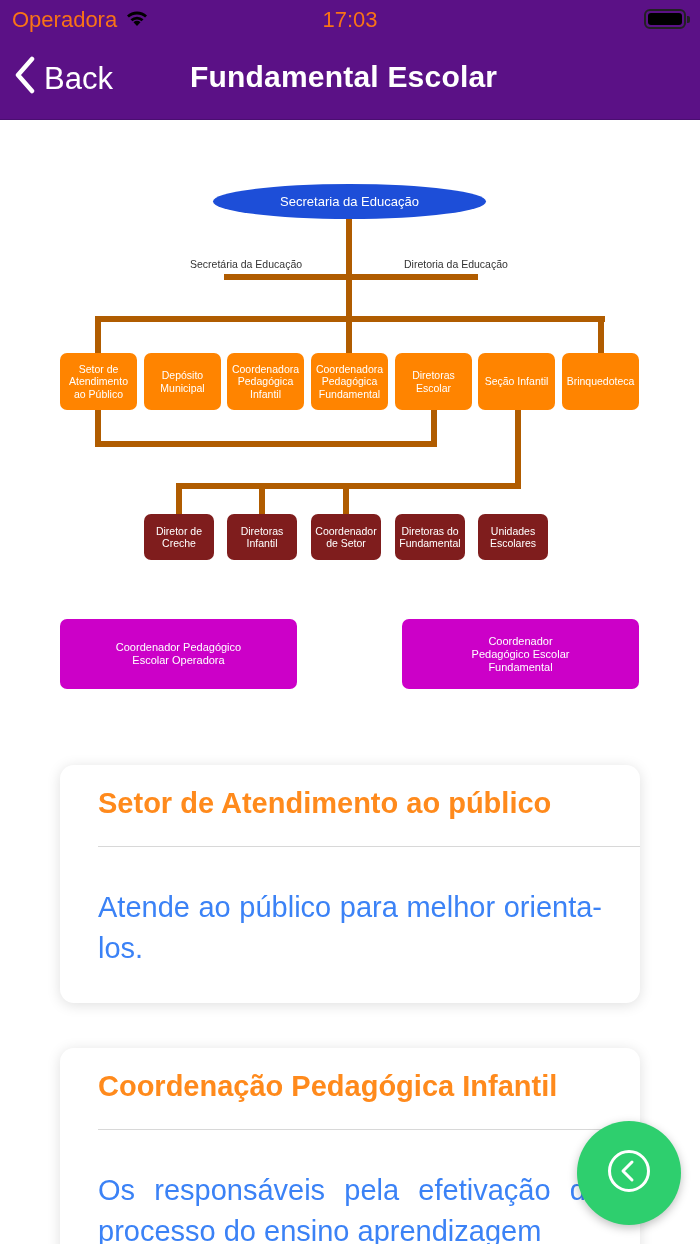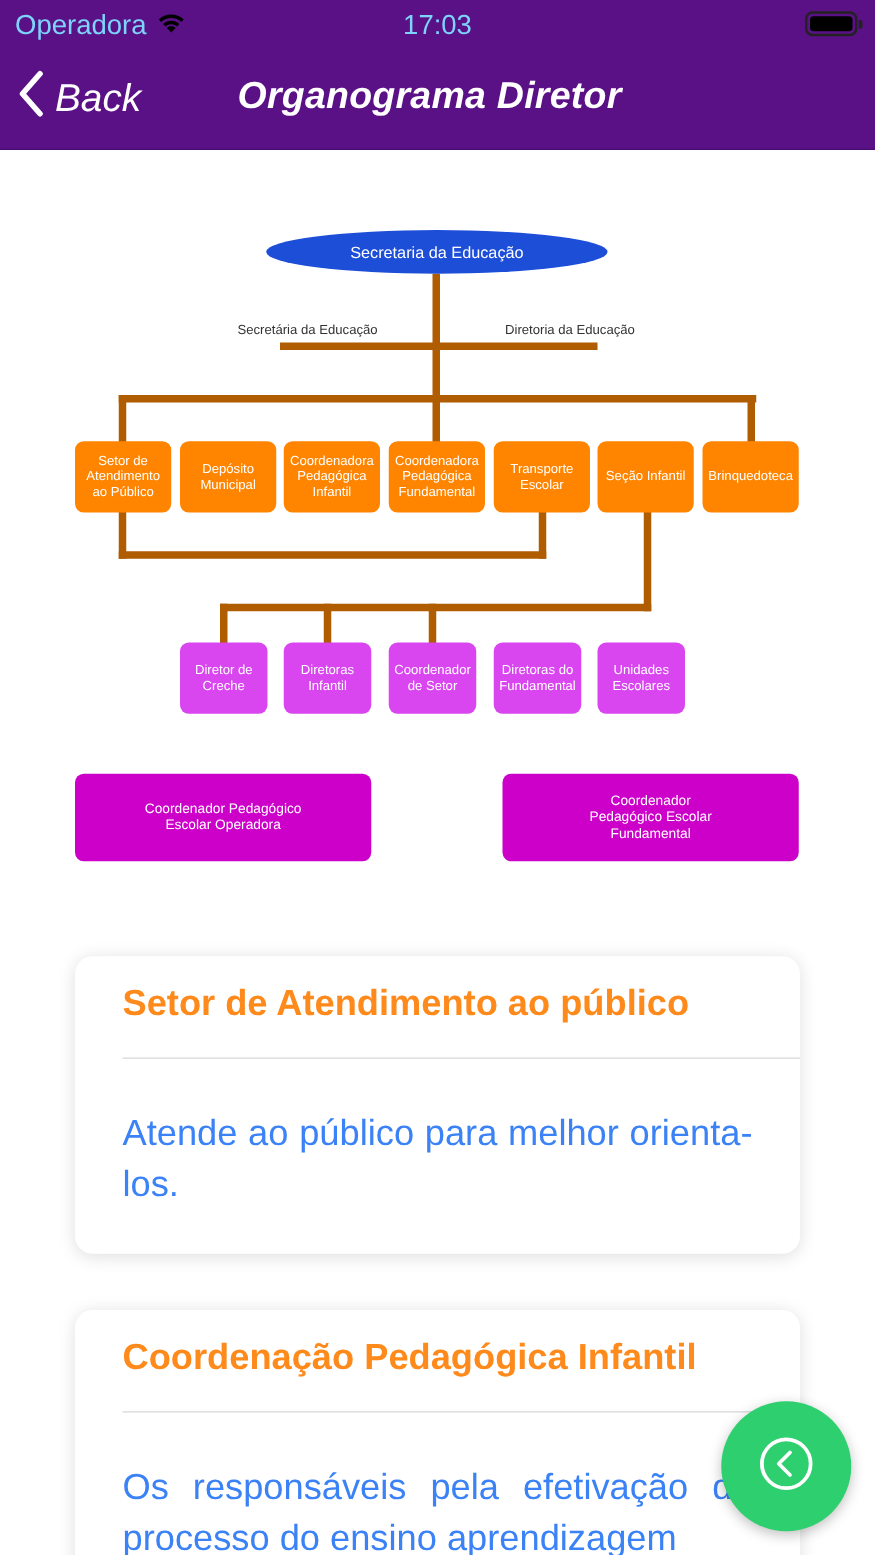--- a/index.html
+++ b/index.html
@@ -1,34 +1,34 @@
 <!DOCTYPE html>
 <html><head>
   <meta charset="utf-8">
   <style>
     * { box-sizing: border-box; margin: 0; padding: 0; }
     html, body { width: 700px; height: 1244px; overflow: hidden; background: #ffffff; font-family: "Liberation Sans", sans-serif; }
     .topbar { position: absolute; left: 0; top: 0; width: 700px; height: 120px; background: #5b1186; border-bottom: 1px solid #4a0e70; }
-    .status { position: absolute; left: 0; top: 0; width: 700px; height: 40px; color: #7dd3fc; font-size: 22px; }
+    .status { position: absolute; left: 0; top: 0; width: 700px; height: 40px; color: #f97316; font-size: 22px; }
     .status .carrier { position: absolute; left: 12px; top: 7px; display: flex; align-items: center; gap: 8px; }
     .status .time { position: absolute; left: 0; width: 700px; top: 7px; text-align: center; font-weight: 500; }
     .status .battery { position: absolute; right: 14px; top: 9px; width: 42px; height: 20px; border: 2px solid #222; border-radius: 6px; padding: 2px; }
     .status .battery .fill { width: 100%; height: 100%; background: #000; border-radius: 3px; }
     .status .battery .nub { position: absolute; right: -6px; top: 5px; width: 3px; height: 7px; background: #222; border-radius: 0 2px 2px 0; }
-    .nav { position: absolute; left: 0; top: 50px; width: 700px; height: 58px; color: #fff; font-style: italic; }
+    .nav { position: absolute; left: 0; top: 50px; width: 700px; height: 58px; color: #fff; }
     .nav .back { position: absolute; left: 14px; top: 6px; display: flex; align-items: center; gap: 8px; font-size: 31px; cursor: pointer; }
     .nav .title { position: absolute; left: 190px; top: 10px; font-size: 30px; font-weight: bold; letter-spacing: 0.2px; }
 
     .chart { position: absolute; left: 0; top: 120px; width: 700px; height: 600px; }
     .line { position: absolute; background: #b05c00; }
     .oval { position: absolute; left: 213px; top: 64px; width: 273px; height: 35px; background: #1d4ed8; border-radius: 50%; color: #fff; font-size: 13px; display: flex; align-items: center; justify-content: center; }
     .lbl { position: absolute; font-size: 10.5px; color: #333; }
     .box { position: absolute; border-radius: 7px; color: #fff; font-size: 10.5px; line-height: 12.5px; text-align: center; display: flex; align-items: center; justify-content: center; padding: 2px; }
     .orange { background: #ff8400; top: 233px; width: 77px; height: 57px; }
-    .blue { background: #d946ef; top: 394px; width: 70px; height: 57px; }
+    .blue { background: #7f1d1d; top: 394px; width: 70px; height: 46px; }
     .magenta { background: #cc00c8; top: 499px; height: 70px; font-size: 11px; line-height: 13px; }
 
     .card { position: absolute; left: 60px; width: 580px; background: #fff; border-radius: 14px; box-shadow: 0 2px 14px rgba(0,0,0,0.13); }
     .card .ct { position: absolute; left: 38px; top: 22px; color: #ff8a1c; font-size: 29px; font-weight: bold; white-space: nowrap; }
     .card .hr { position: absolute; left: 38px; right: 0; top: 81px; height: 1px; background: #d8d8d8; }
     .card .cb { position: absolute; left: 38px; right: 38px; top: 122px; color: #3b82f6; font-size: 29px; line-height: 41px; text-align: justify; text-align-last: left; }
 
     .fab { position: absolute; left: 577px; top: 1121px; width: 104px; height: 104px; border-radius: 50%; background: #2ecf6e; box-shadow: 0 3px 10px rgba(0,0,0,0.25); display: flex; align-items: center; justify-content: center; cursor: pointer; }
   </style>
 </head>
@@ -54,21 +54,21 @@
   </div>
   <div class="nav">
     <div class="back">
       <span>
         <svg width="22" height="38" viewBox="0 0 22 38">
             <path d="M18 3 L4 19 L18 35" stroke="#fff" stroke-width="4.5" fill="none" stroke-linecap="round" stroke-linejoin="round"></path>
           </svg>
       </span>
       <span>Back</span>
     </div>
-    <div class="title">Organograma Diretor</div>
+    <div class="title">Fundamental Escolar</div>
   </div>
 </div>
 
 <div class="chart">
 
   <div class="line" style="left:346px; top:99px; width:6px; height:135px;"></div>
   <div class="line" style="left:224px; top:154px; width:254px; height:6px;"></div>
   <div class="line" style="left:95px; top:196px; width:510px; height:6px;"></div>
   <div class="line" style="left:95px; top:196px; width:6px; height:38px;"></div>
   <div class="line" style="left:598px; top:196px; width:6px; height:38px;"></div>
@@ -82,21 +82,21 @@
   <div class="line" style="left:343px; top:363px; width:6px; height:32px;"></div>
 
   <div class="oval">Secretaria da Educação</div>
   <div class="lbl" style="left:190px; top:138px;text-align:right;">Secretária da Educação</div>
   <div class="lbl" style="left:404px; top:138px;">Diretoria da Educação</div>
 
   <div class="box orange" style="left:60px;">Setor de Atendimento ao Público</div>
   <div class="box orange" style="left:227px;">Coordenadora Pedagógica Infantil</div>
   <div class="box orange" style="left:144px;">Depósito Municipal</div>
   <div class="box orange" style="left:311px;">Coordenadora Pedagógica Fundamental</div>
-  <div class="box orange" style="left:395px;">Transporte Escolar</div>
+  <div class="box orange" style="left:395px;">Diretoras Escolar</div>
   <div class="box orange" style="left:478px;">Seção Infantil</div>
   <div class="box orange" style="left:562px;">Brinquedoteca</div>
 
   <div class="box blue" style="left:144px;">Diretor de Creche</div>
   <div class="box blue" style="left:227px;">Diretoras Infantil</div>
   <div class="box blue" style="left:311px;">Coordenador de Setor</div>
   <div class="box blue" style="left:395px;">Diretoras do Fundamental</div>
   <div class="box blue" style="left:478px;">Unidades Escolares</div>
 
   <div class="box magenta" style="left:60px; width:237px; padding: 0 50px;">Coordenador Pedagógico Escolar Operadora</div>

